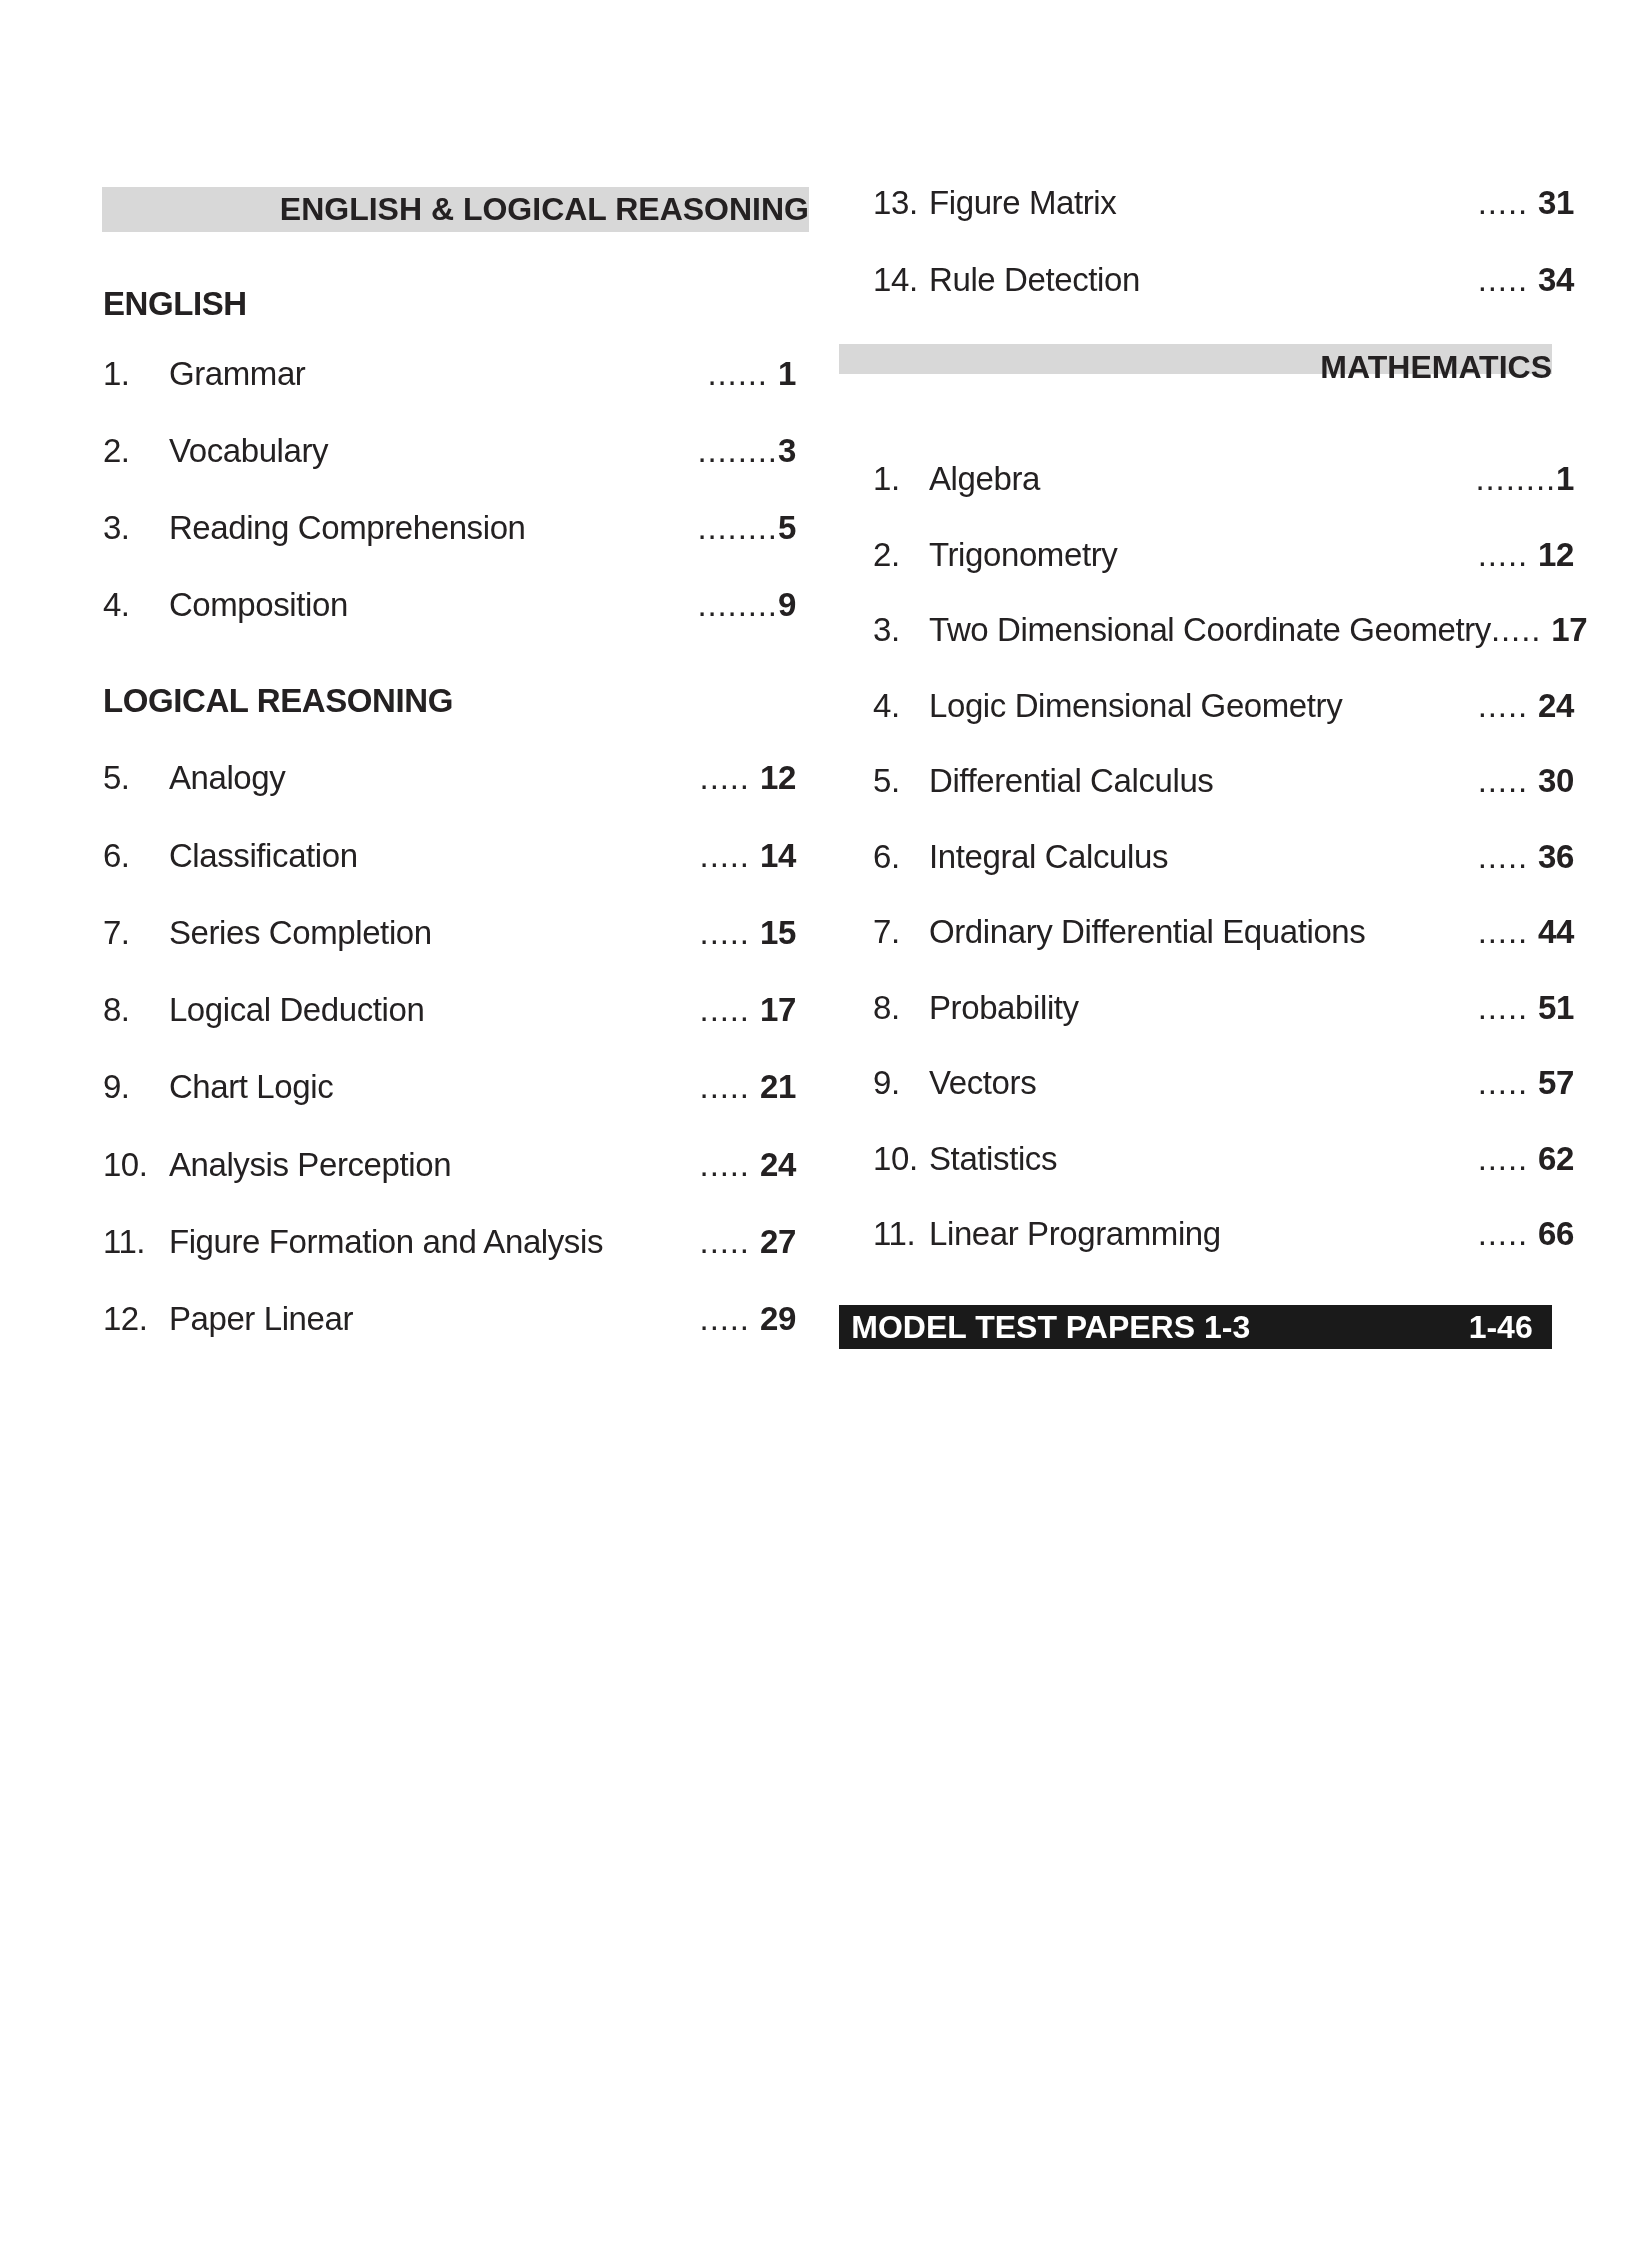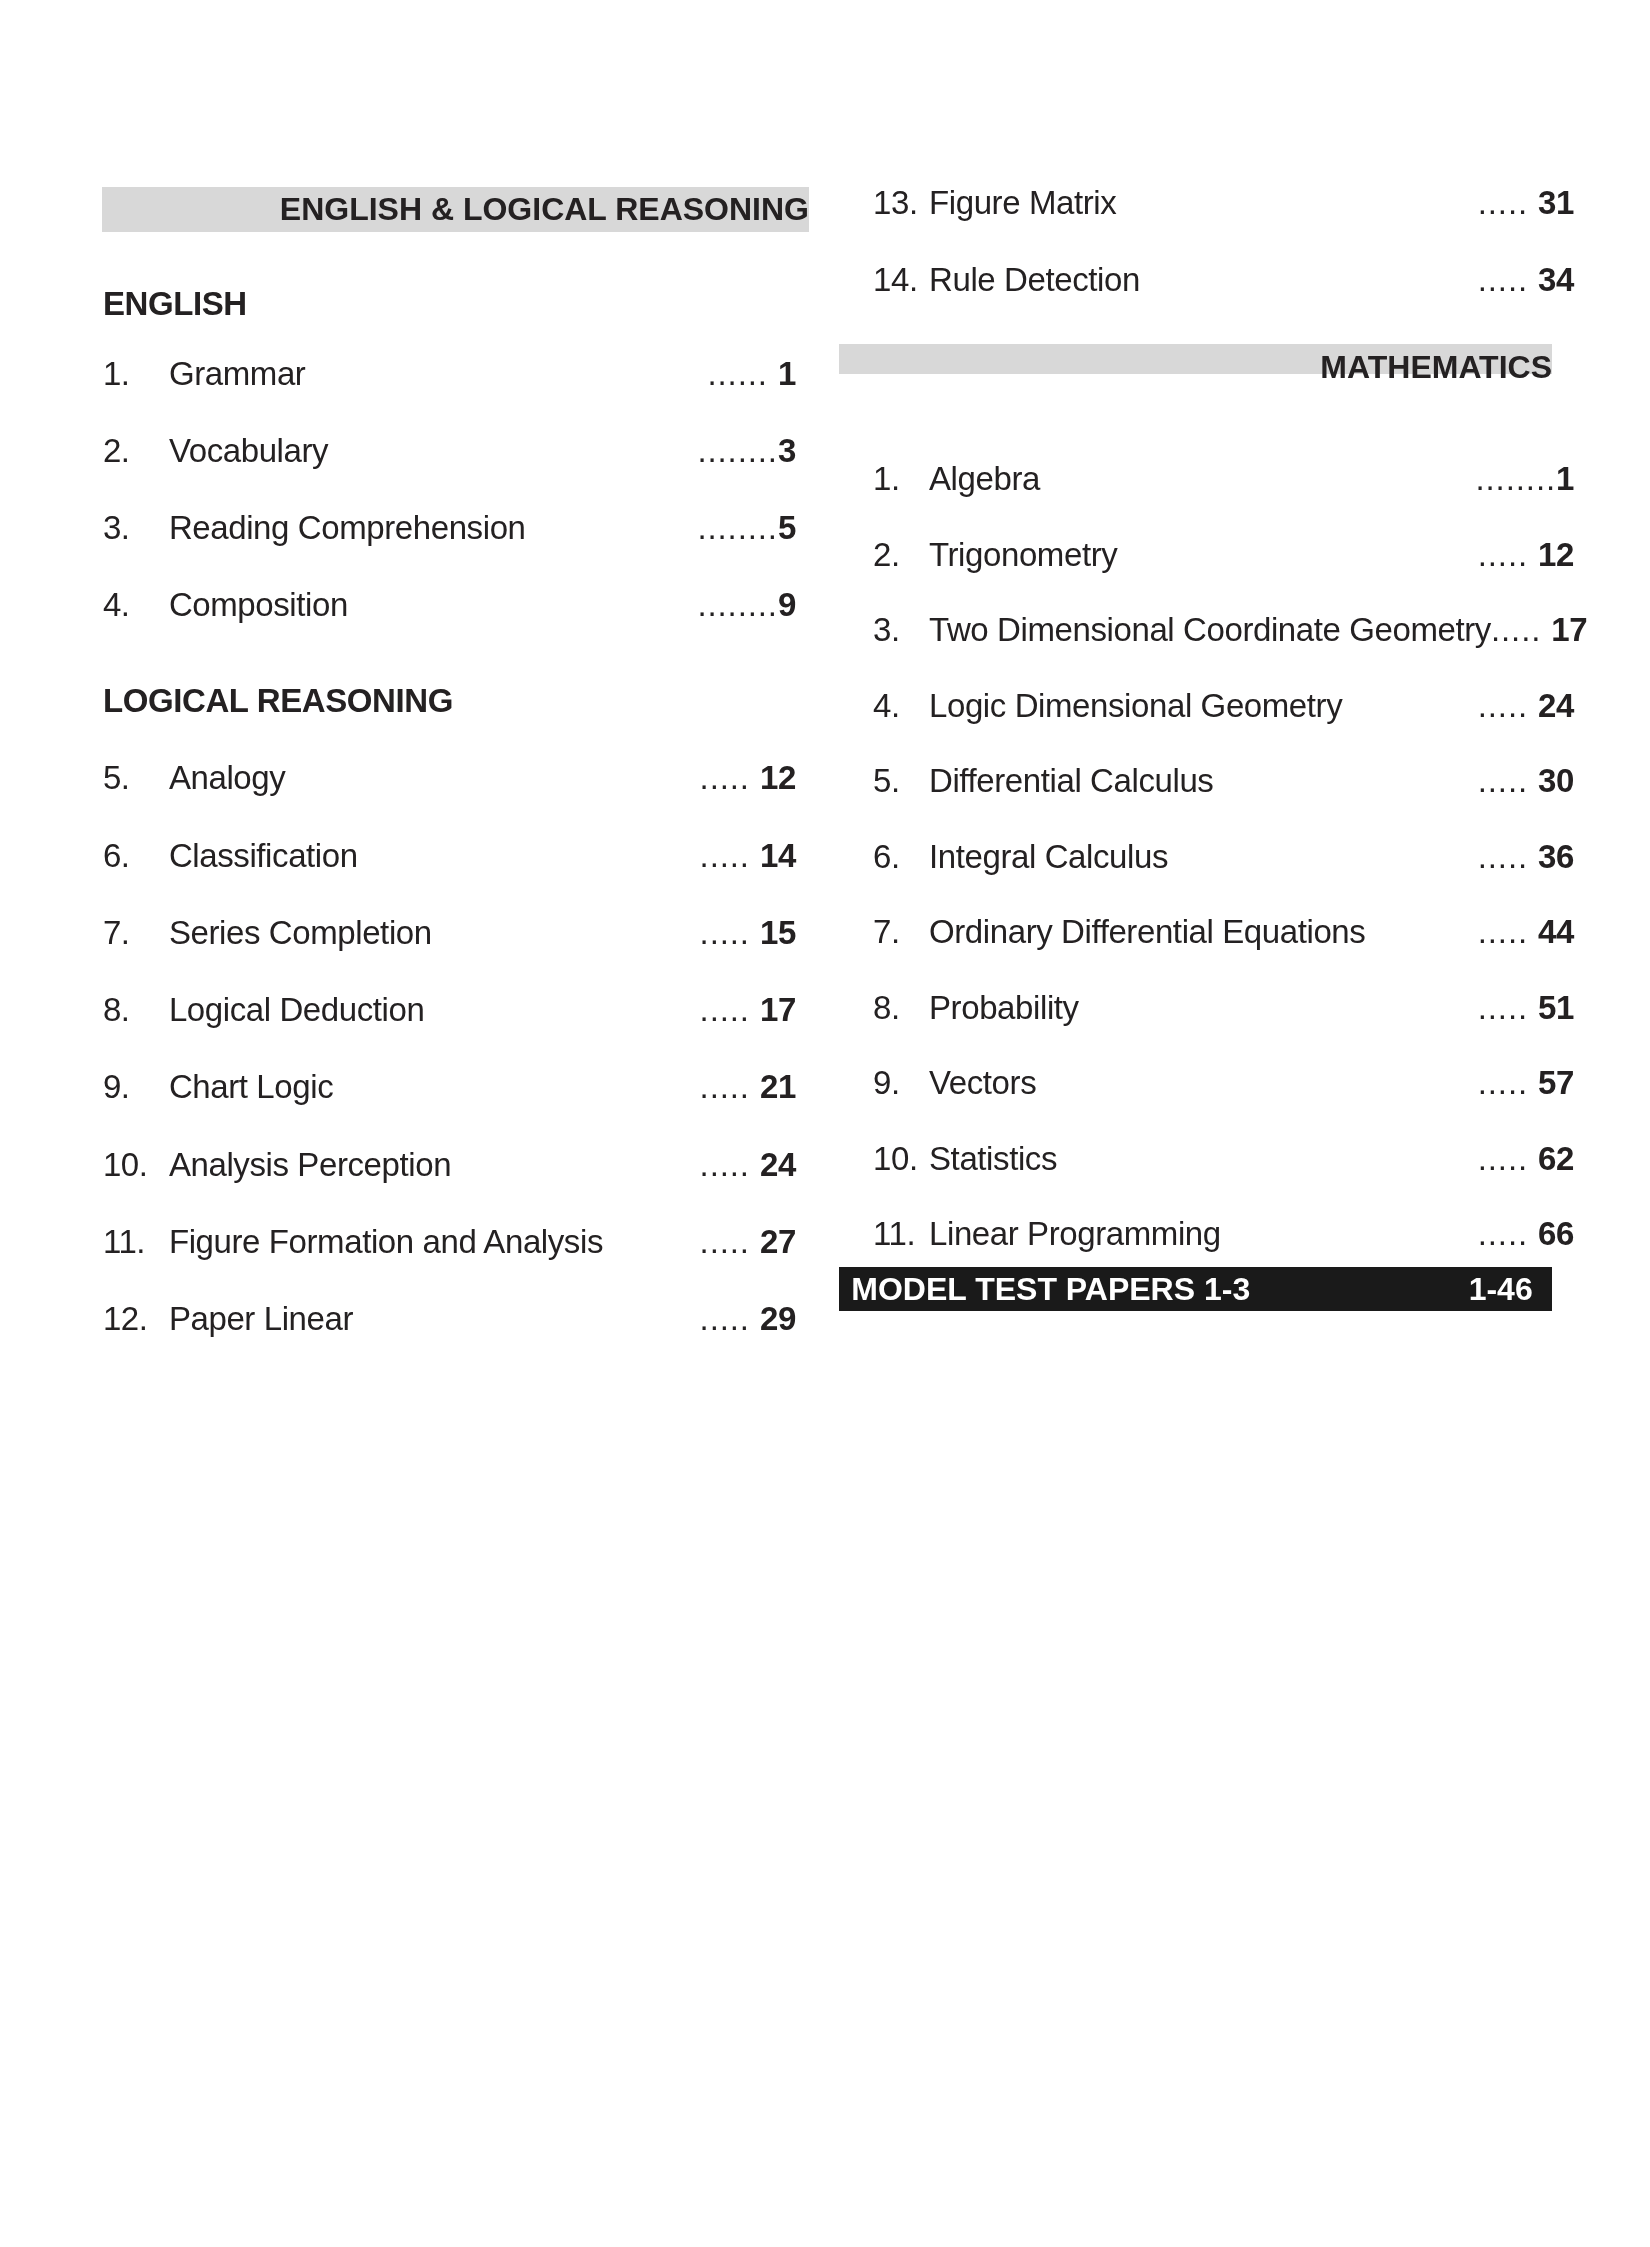--- a/index.html
+++ b/index.html
@@ -256,20 +256,20 @@
         <span class="pg">62</span>
     </div>
     <div class="row row-r" style="top:1214px;">
       <span class="num">11.</span>
         <span class="lbl">Linear Programming</span>
         <span class="fill"></span>
         <span class="leader">..... </span>
         <span class="pg">66</span>
     </div>
 
-    <div class="footbar" style="top:1267px;height:44px;">
+    <div class="footbar" style="top:1305px;height:44px;">
       <span>MODEL TEST PAPERS 1-3</span>
       <span>1-46</span>
     </div>
   </div>
 
 </div>
 
 
 </body></html>

